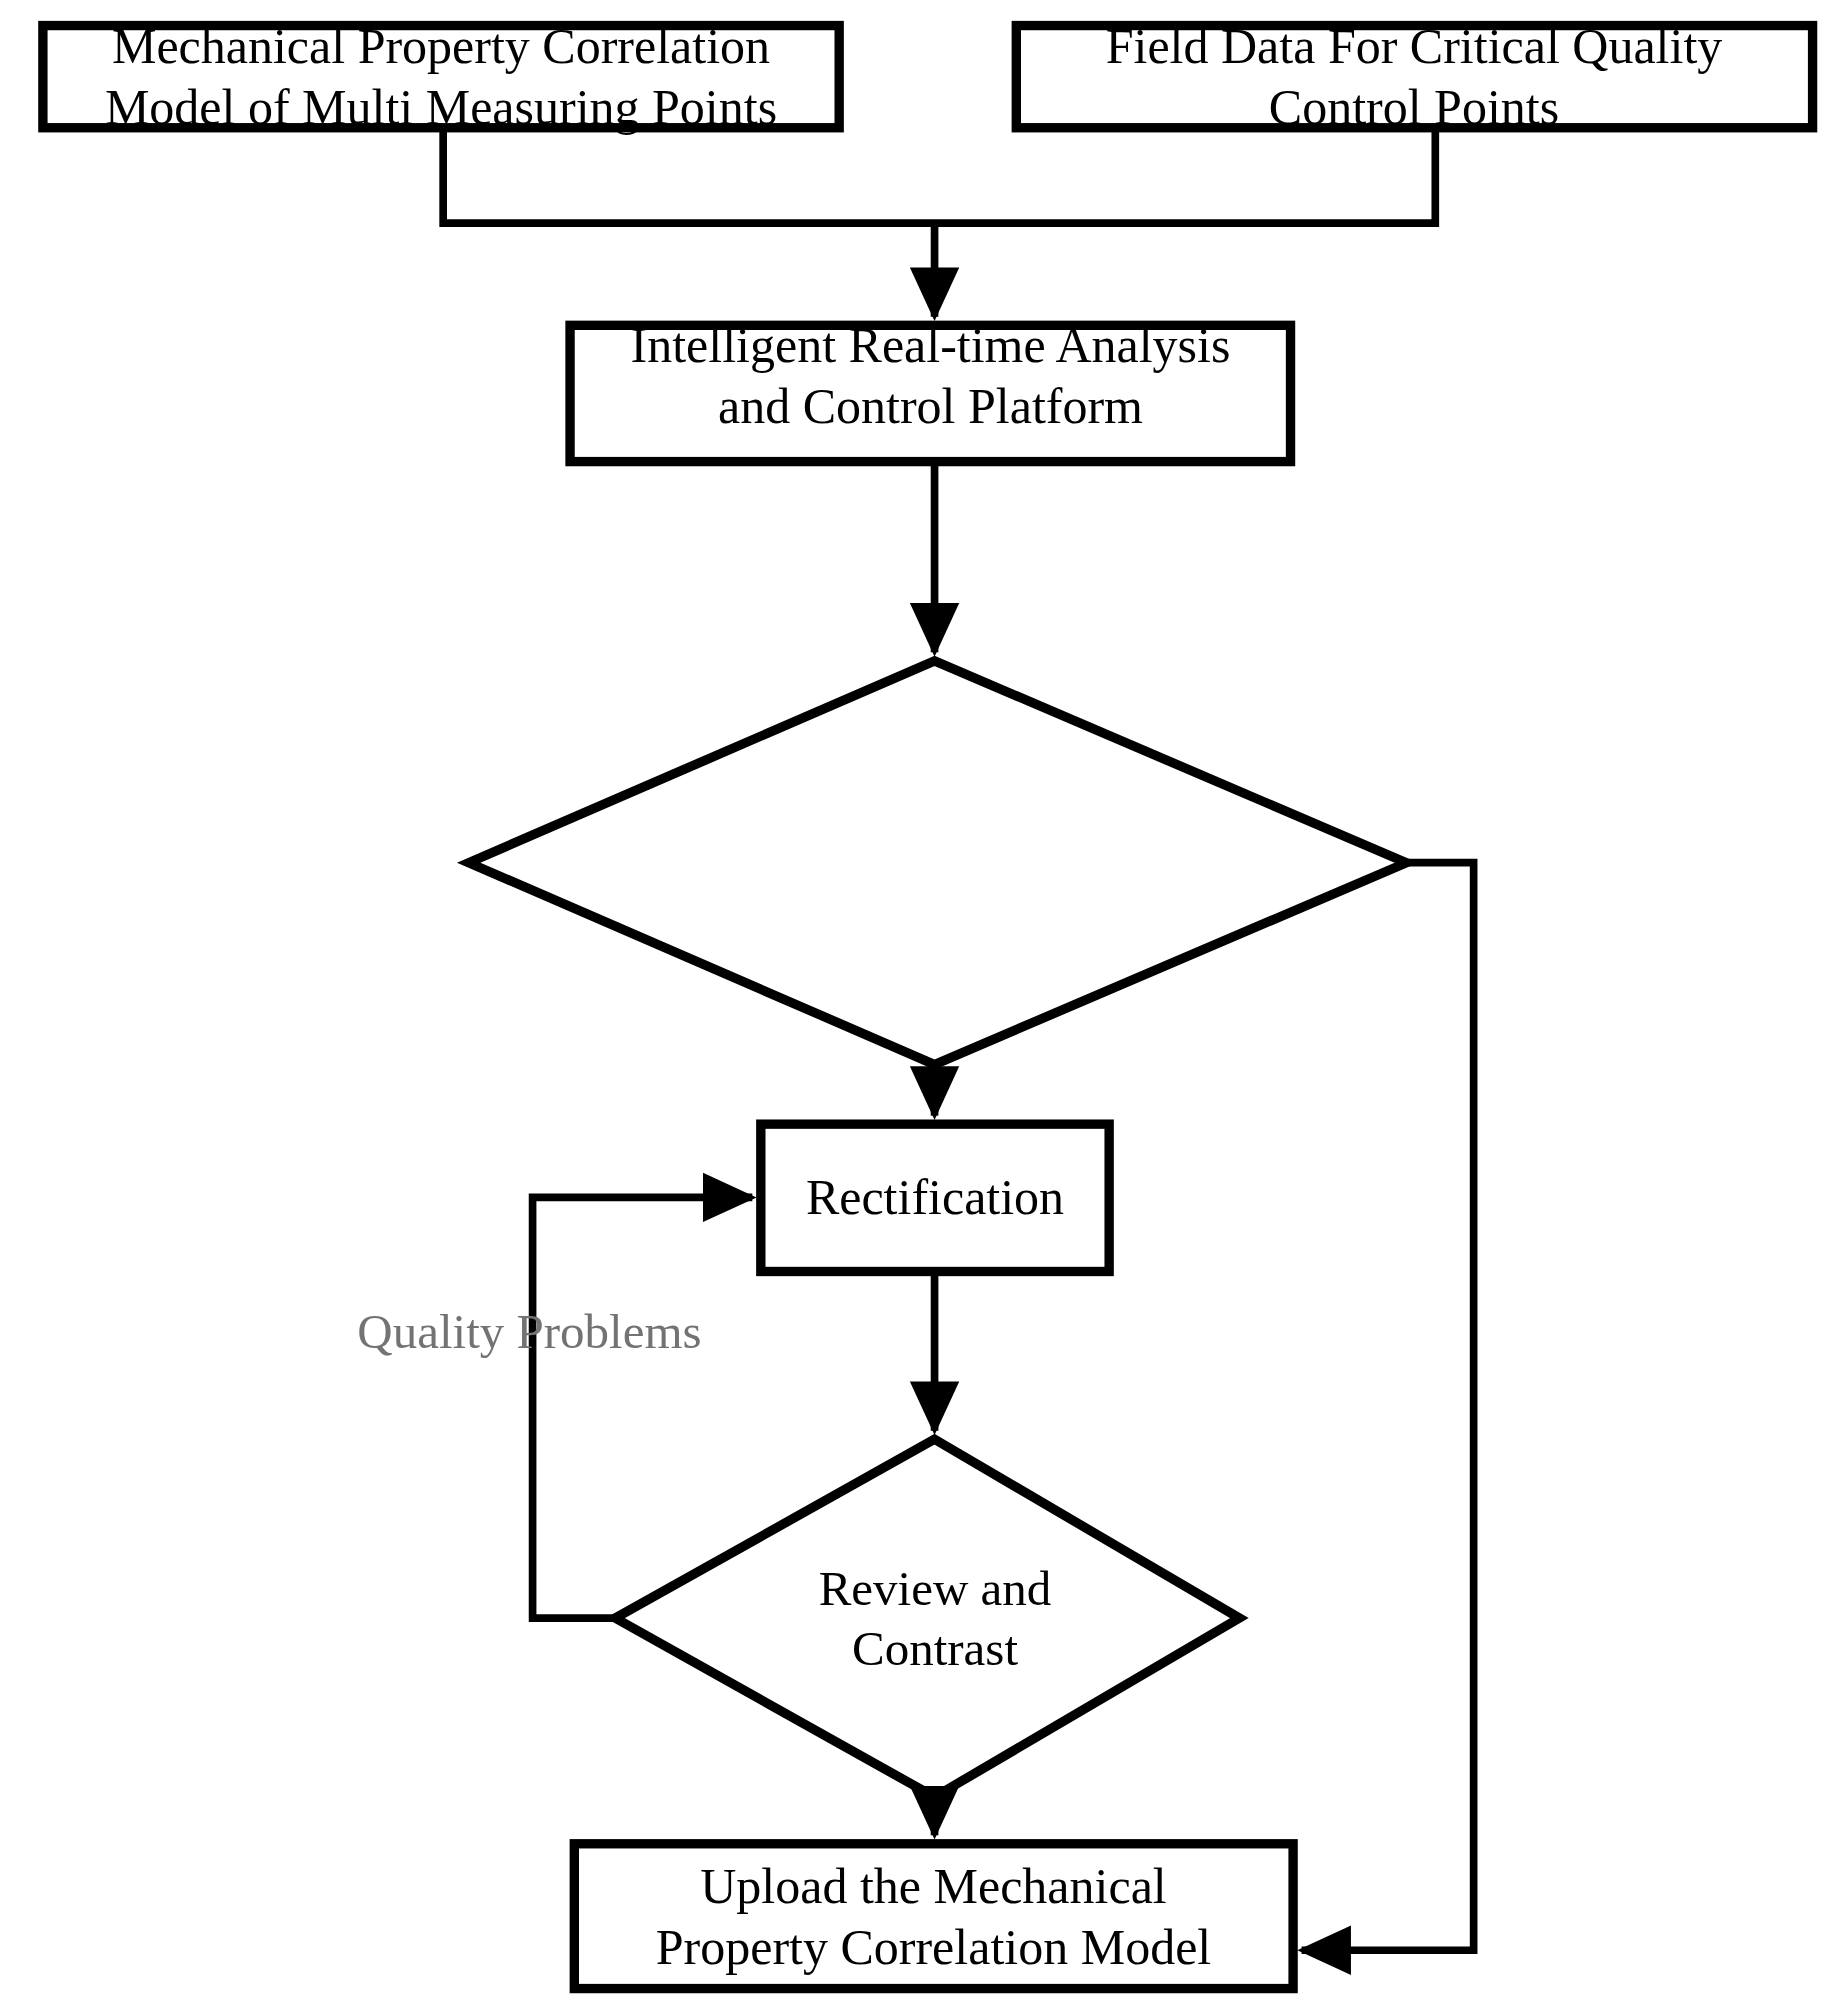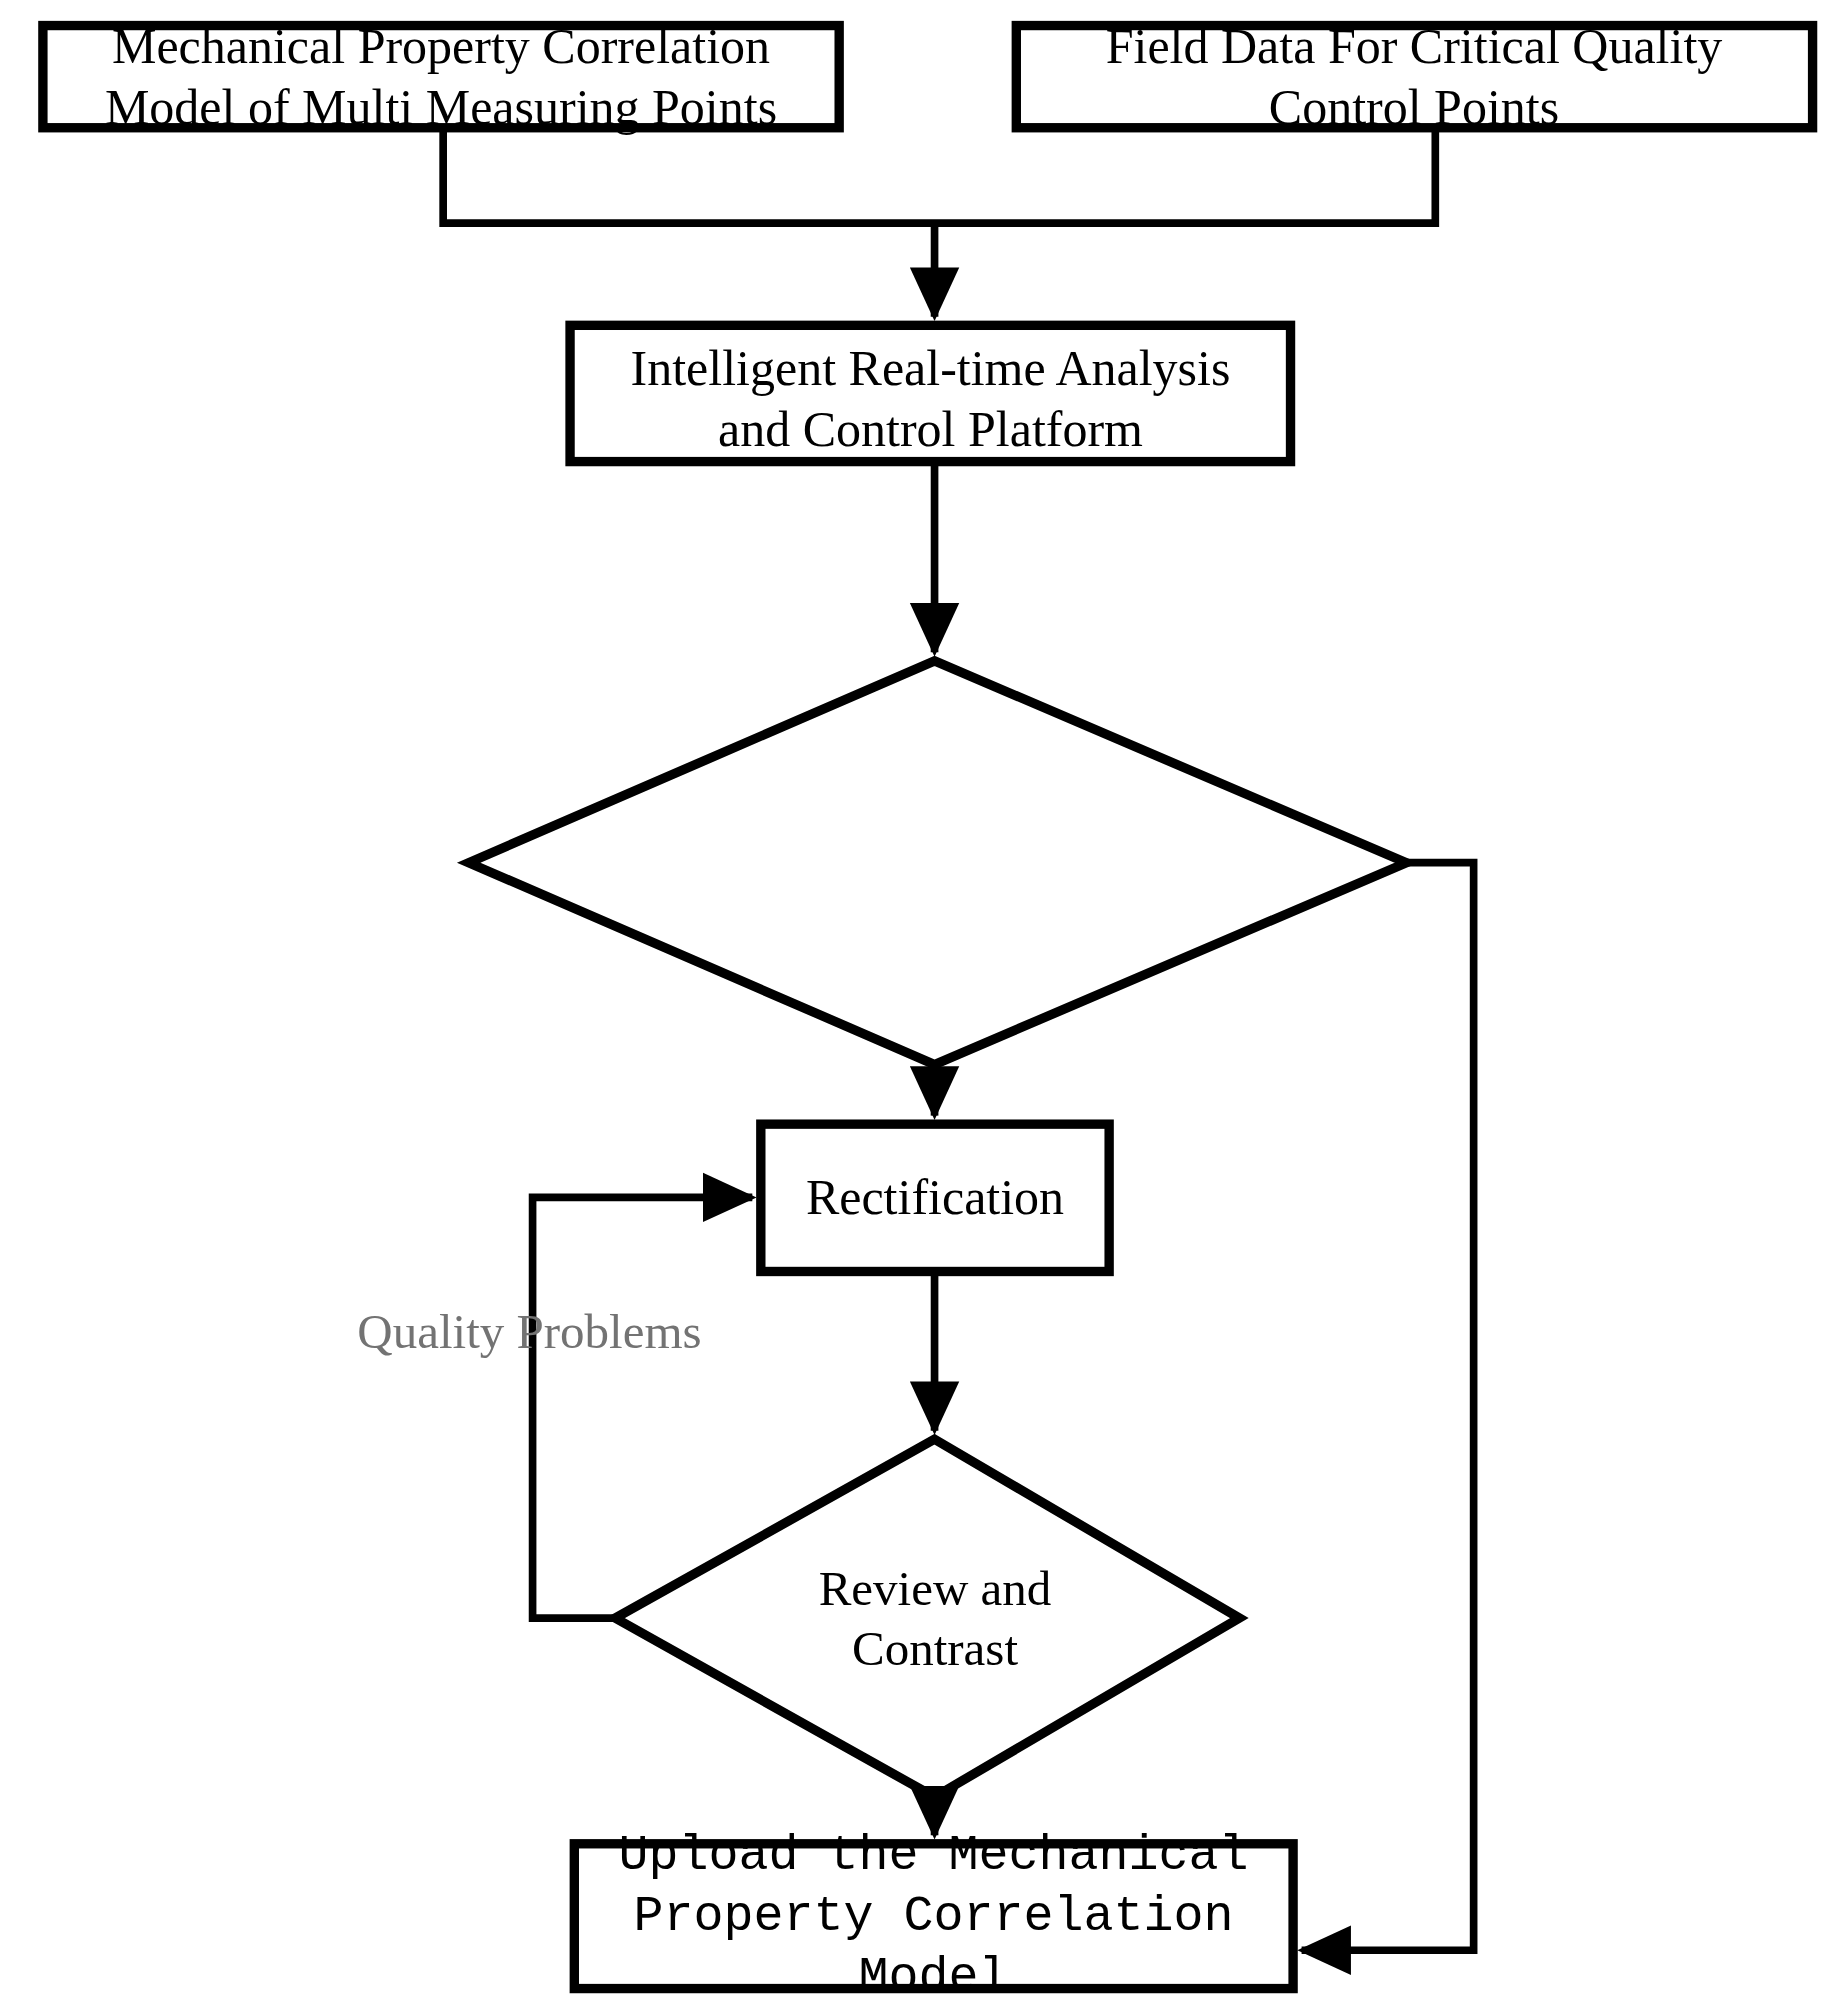--- a/index.html
+++ b/index.html
@@ -97,29 +97,29 @@
       <path d="M 1097 2110 L 1097 2155" marker-end="url(#arrowhead)"></path>
     </g>
   </svg>
 
   <div class="node-label box-label" style="left:43px; top:25.6px; width:796px; height:102px;">Mechanical Property Correlation
 Model of Multi Measuring Points</div>
 
   <div class="node-label box-label" style="left:1016px; top:25.6px; width:796px; height:102px;">Field Data For Critical Quality
 Control Points</div>
 
-  <div class="node-label box-label" style="left:570px; top:331px; width:721px; height:136px;">Intelligent Real-time Analysis
+  <div class="node-label box-label" style="left:570px; top:308px; width:721px; height:136px;">Intelligent Real-time Analysis
 and Control Platform</div>
 
 
   <div class="node-label box-label" style="left:761px; top:1124px; width:348px; height:147px;">Rectification</div>
 
   <div class="node-label diamond-label" style="left:750px; top:1474px; width:370px; height:290px;">Review and
 Contrast</div>
 
-  <div class="node-label box-label" style="left:574px; top:1844px; width:719px; height:145px;font-family:Liberation Mono, monospace;">Upload the Mechanical
+  <div class="node-label box-label" style="left:574px; top:1844px; width:719px; height:145px;">Upload the Mechanical
 Property Correlation Model</div>
 
   <div class="edge-label" style="left:325px; top:1303px; width:409px; text-align:center;">Quality Problems</div>
 
 
 </div>
 
 
 </body></html>

